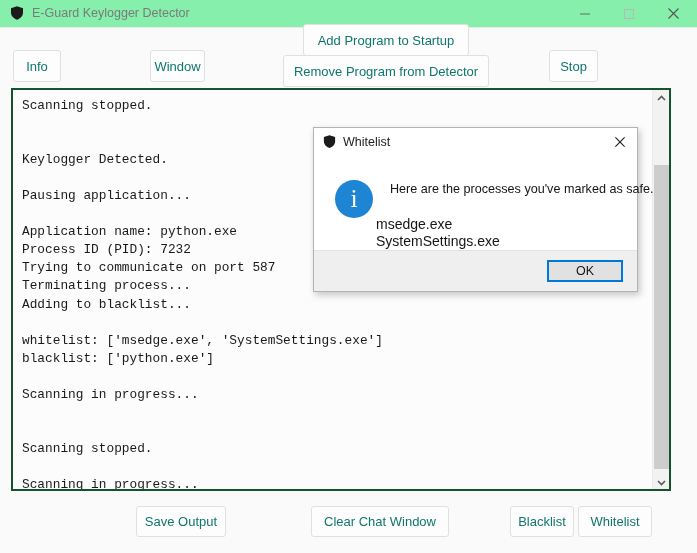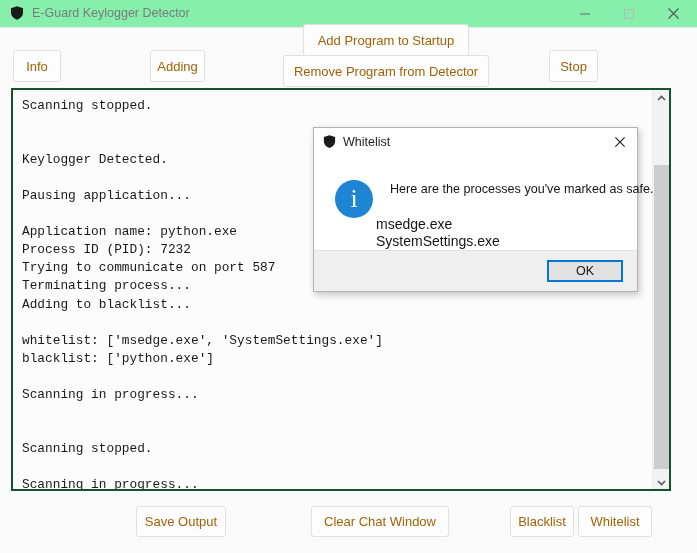--- a/index.html
+++ b/index.html
@@ -52,21 +52,21 @@
   .wbtn svg { display: block; }
 
   
   .tbtn {
     position: absolute;
     background: #fdfdfd;
     border: 1px solid #e0e0e0;
     border-radius: 3px;
     font-family: "Liberation Sans", sans-serif;
     font-size: 13px;
-    color: #a16207;
+    color: #0f766e;
     display: flex;
     align-items: center;
     justify-content: center;
     box-sizing: border-box;
     padding: 0;
     cursor: default;
     white-space: nowrap;
   }
   #btn-info       { left: 13px;  top: 50px;  width: 48px;  height: 32px; }
   #btn-listen     { left: 150px; top: 50px;  width: 55px;  height: 32px; }
@@ -243,21 +243,21 @@
   </div>
   <div class="wbtn" id="btn-close">
     <svg width="13" height="13" viewBox="0 0 13 13">
       <line x1="1.5" y1="1.5" x2="11.5" y2="11.5" stroke="#555" stroke-width="1.1"></line>
       <line x1="11.5" y1="1.5" x2="1.5" y2="11.5" stroke="#555" stroke-width="1.1"></line>
     </svg>
   </div>
 </div>
 
 <button class="tbtn" id="btn-info">Info</button>
-<button class="tbtn" id="btn-listen">Adding</button>
+<button class="tbtn" id="btn-listen">Window</button>
 <button class="tbtn" id="btn-add-startup">Add Program to Startup</button>
 <button class="tbtn" id="btn-rem-startup">Remove Program from Detector</button>
 <button class="tbtn" id="btn-stop">Stop</button>
 
 <div id="log-area">
   <pre id="log-text">Scanning stopped.
 
 
 Keylogger Detected.
 

